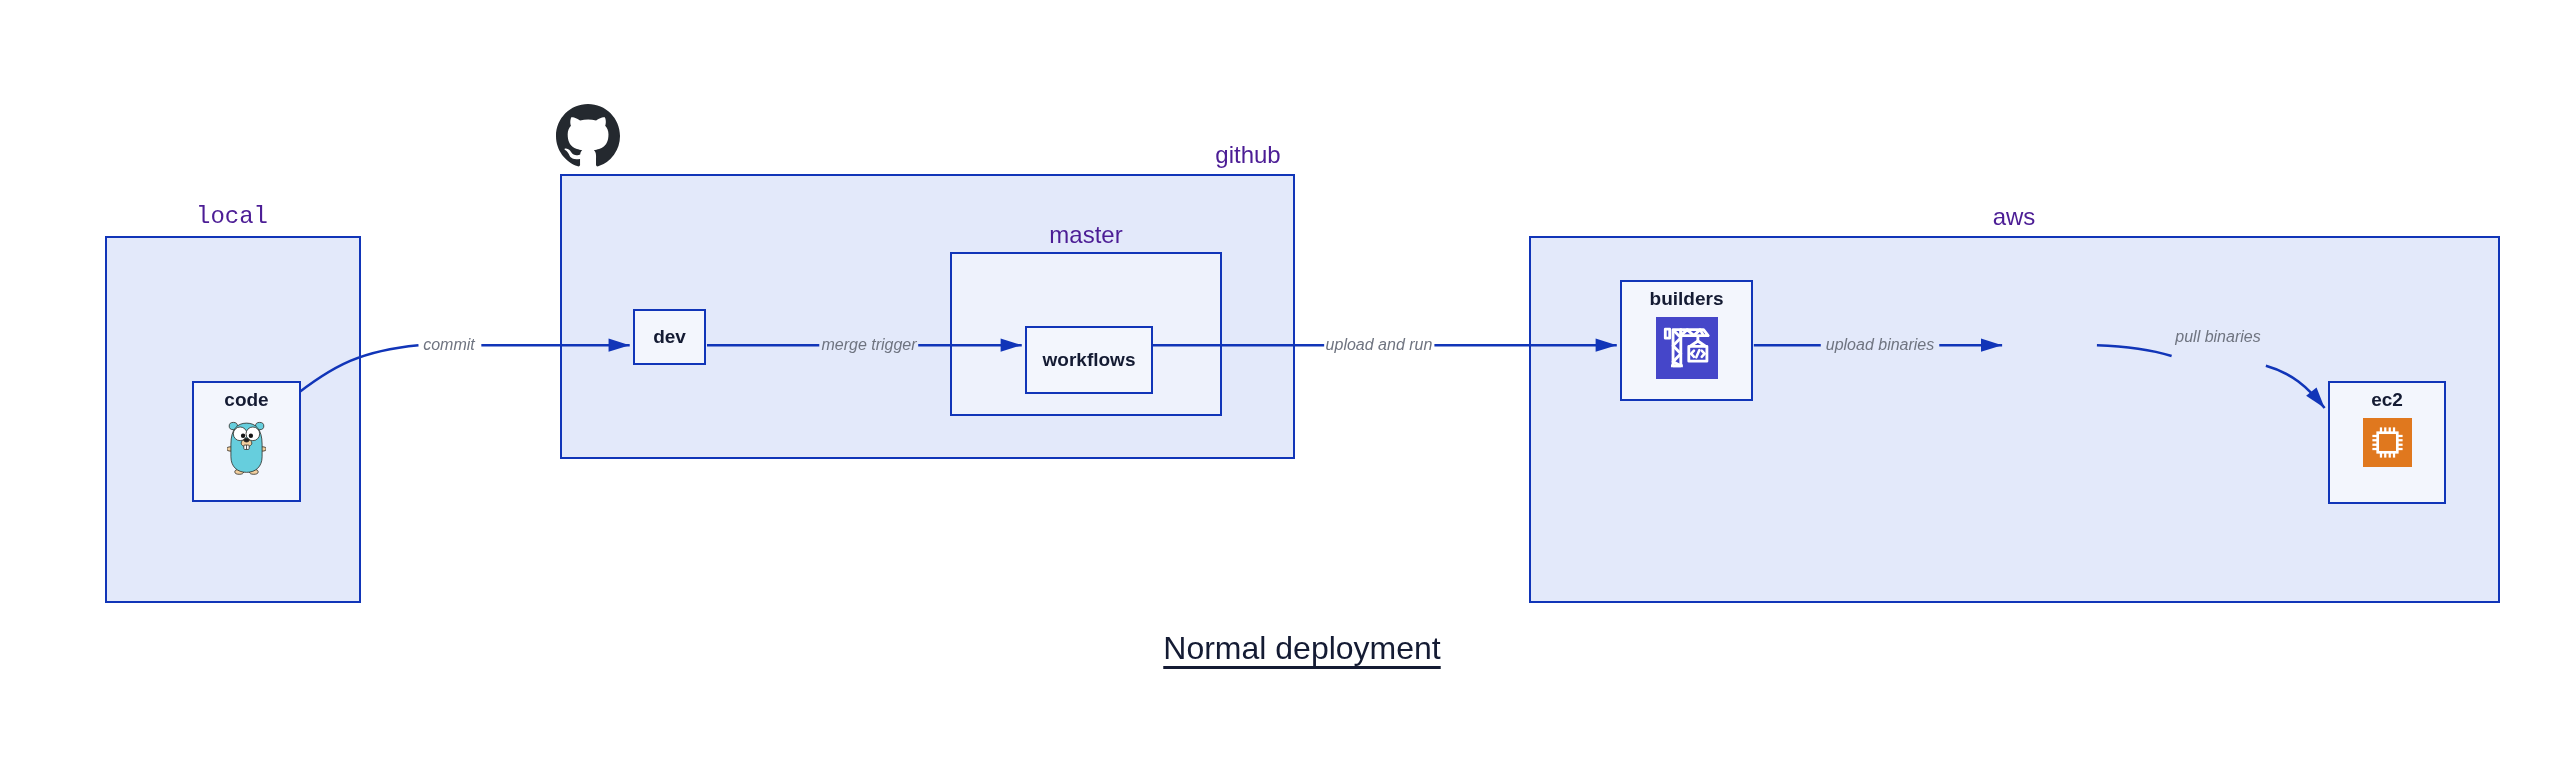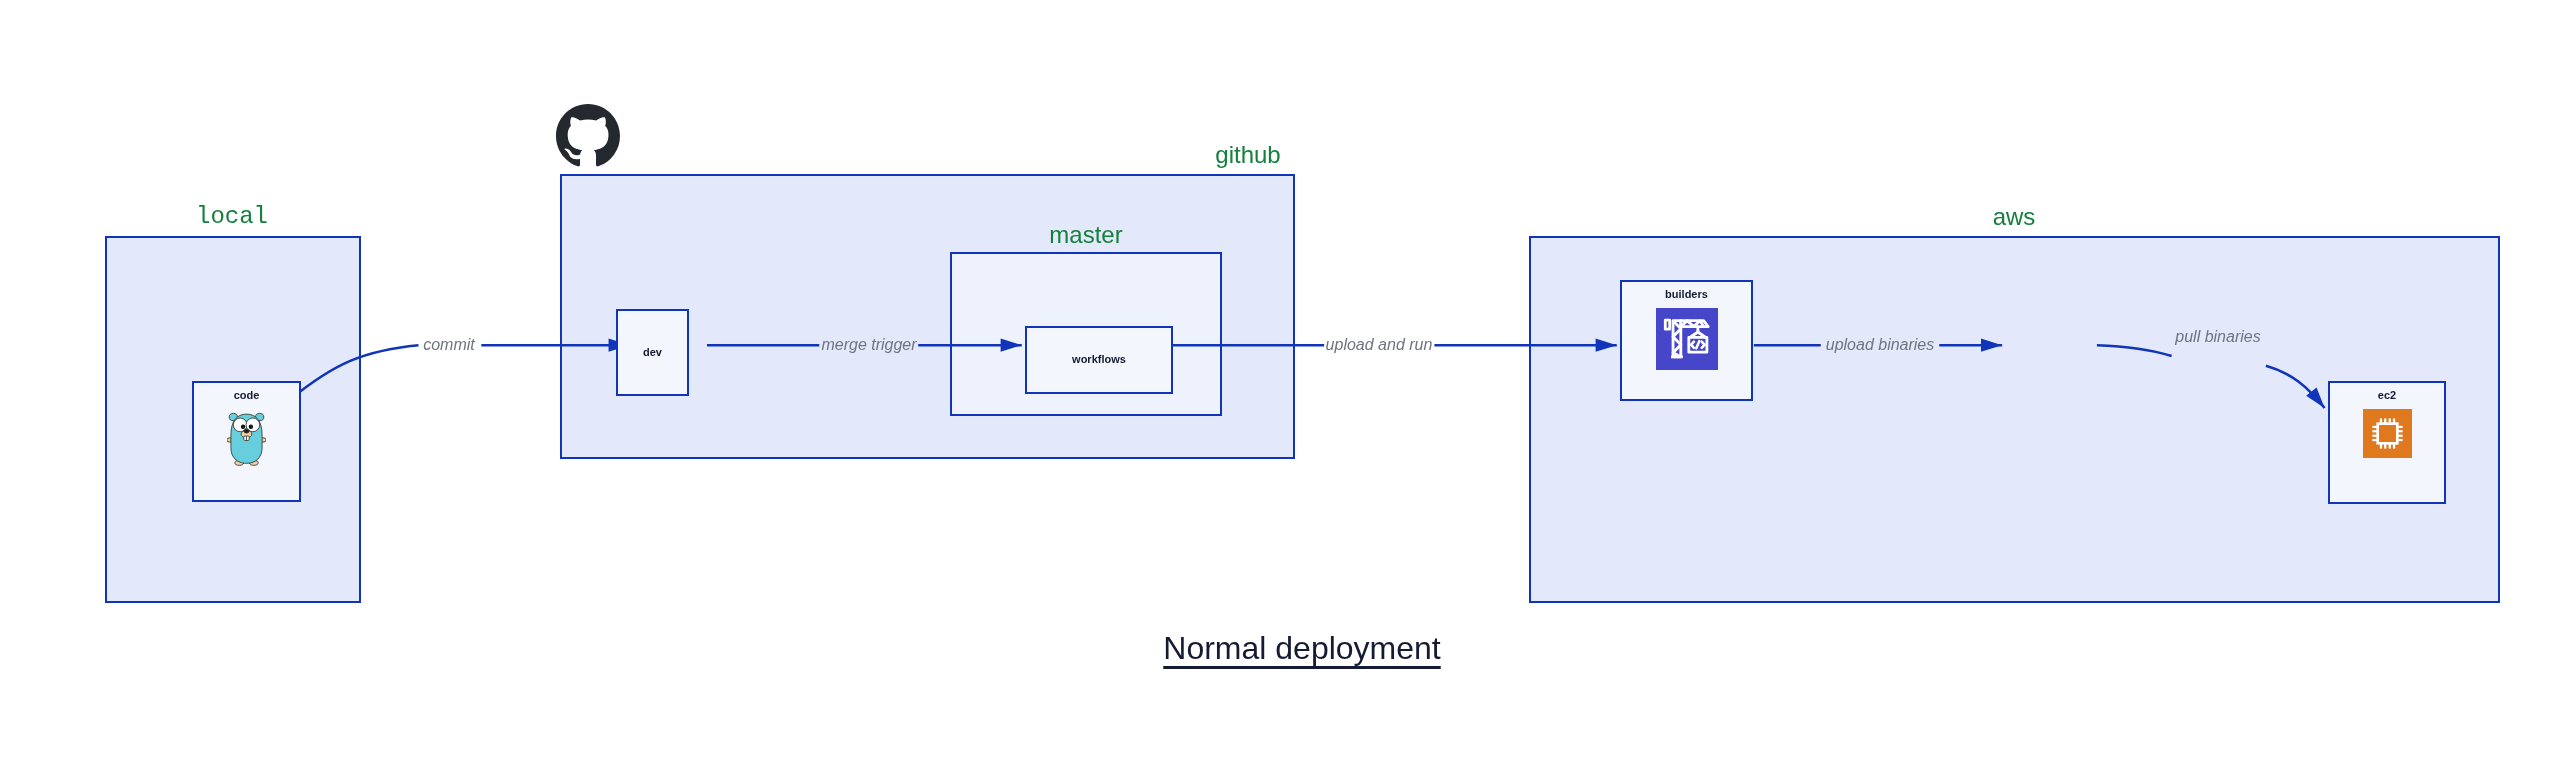--- a/index.html
+++ b/index.html
@@ -9,24 +9,24 @@
   }
   .group{position:absolute;border:2.6px solid #1135b8;background:#e3e9fa;box-sizing:border-box;}
   .group.mid{background:#eef2fc;}
   .node{
     position:absolute;border:2.1px solid #1135b8;background:#f3f6fd;box-sizing:border-box;
     display:flex;flex-direction:column;align-items:center;
   }
   .node.top{padding-top:6.2px;gap:6.2px;}
   .node.center{justify-content:center;}
   .group-label{
-    position:absolute;transform:translateX(-50%);color:#15803d;
+    position:absolute;transform:translateX(-50%);color:#4c1d95;
     font-size:24px;line-height:1.1;white-space:nowrap;
   }
-  .node-label{color:#141b33;font-weight:bold;font-size:11px;line-height:1.2;white-space:nowrap;text-align:right;}
+  .node-label{color:#141b33;font-weight:bold;font-size:19px;line-height:1.2;white-space:nowrap;text-align:right;}
   .edge-label{
     position:absolute;transform:translate(-50%,-50%);
     font-style:italic;color:#6f7480;font-size:16px;white-space:nowrap;
   }
   .edges{position:absolute;left:0;top:0;}
   .icon{display:block;}
   .octocat{position:absolute;left:556px;top:104px;width:64px;height:64px;}
   .title{
     position:absolute;left:0;top:630px;width:100%;text-align:center;
     color:#141b33;font-size:32px;
@@ -99,25 +99,25 @@
         <circle cx="33" cy="35" r="4.5" fill="#141414" stroke="none"></circle>
         <circle cx="49" cy="35" r="4.5" fill="#141414" stroke="none"></circle>
         <ellipse cx="40" cy="50" rx="11" ry="7.5" fill="#f2cf9f"></ellipse>
         <ellipse cx="40" cy="44" rx="5" ry="3.8" fill="#221f1f"></ellipse>
         <rect x="34.5" y="54" width="11" height="9" rx="2" fill="#ffffff"></rect>
         <line x1="40" y1="54" x2="40" y2="63"></line>
       </g>
     </svg>
   </div>
 
-  <div class="node center" style="left:616px;top:309px;width:73px;height:87px;">
+  <div class="node center" style="left:633px;top:309px;width:73px;height:56px;">
     <span class="node-label">dev</span>
   </div>
 
-  <div class="node center" style="left:1025px;top:326px;width:148px;height:68px;">
+  <div class="node center" style="left:1025px;top:326px;width:128px;height:68px;">
     <span class="node-label">workflows</span>
   </div>
 
   <div class="node top" style="left:1620px;top:280px;width:133px;height:121px;">
     <span class="node-label">builders</span>
     <svg class="icon" width="62" height="62" viewBox="0 0 24 24">
       <rect width="24" height="24" fill="#4546c9"></rect>
       <g stroke="#ffffff" stroke-width="1.1" fill="none" stroke-linejoin="round">
         <rect x="3.6" y="4.7" width="1.7" height="3.5"></rect>
         <path d="M6.6 4.9 L9.6 4.9 L9.6 18.9 L6.6 18.9 Z"></path>

